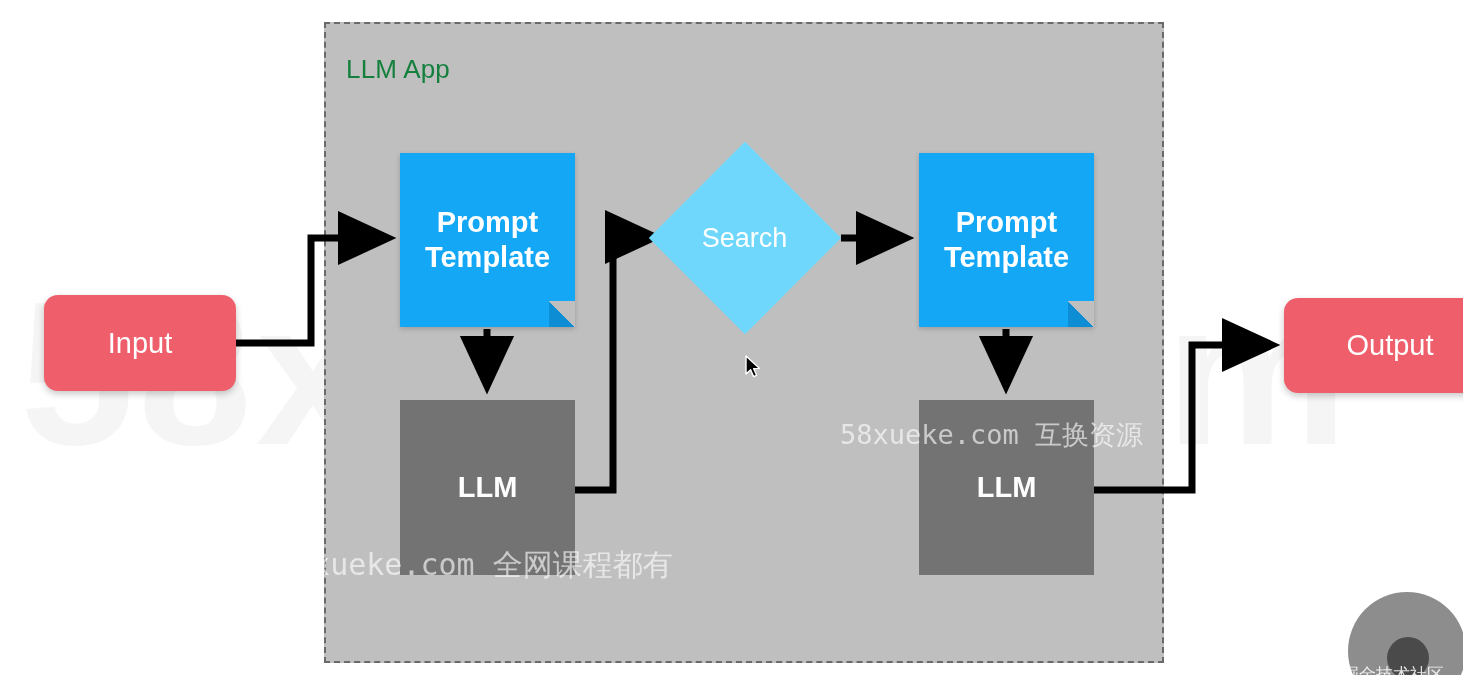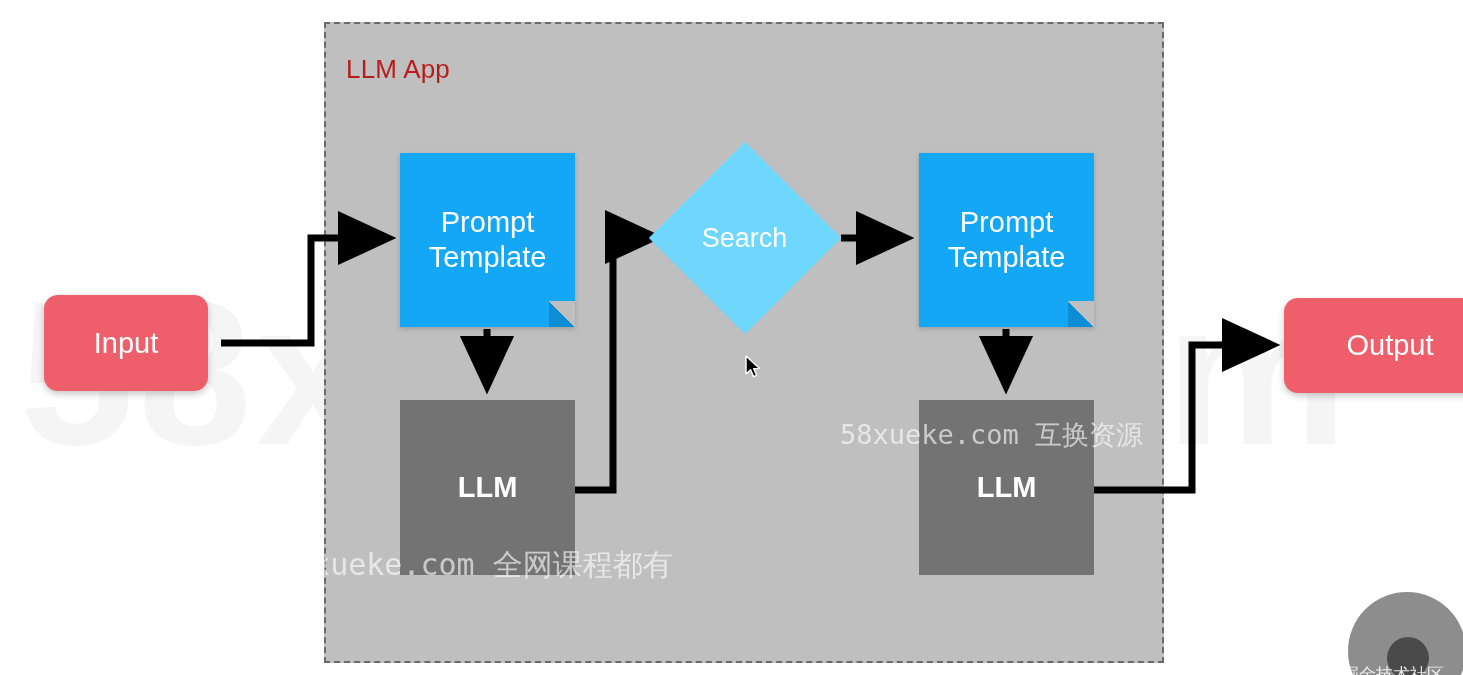--- a/index.html
+++ b/index.html
@@ -34,46 +34,46 @@
     width:840px;height:641px;
     background:#bfbfbf;
     border:2px dashed #6a6a6a;
     box-sizing:border-box;
     z-index:2;
   }
   .app-title{
     position:absolute;
     left:346px;top:54px;
     font-size:26px;
-    color:#b91c1c;
+    color:#15803d;
     letter-spacing:.2px;
     z-index:6;
     white-space:nowrap;
   }
 
   
   #connectors{position:absolute;left:0;top:0;width:1463px;height:675px;z-index:4;}
 
   
   .node{position:absolute;z-index:5;display:flex;align-items:center;justify-content:center;
         text-align:center;color:#ffffff;}
 
   .pill{
     border-radius:14px;
     background:#ef5f6b;
     box-shadow:0 3px 7px rgba(0,0,0,0.22);
     font-size:29px;
   }
-  #node-input{left:44px;top:295px;width:164px;height:96px;}
+  #node-input{left:44px;top:295px;width:192px;height:96px;}
   #node-output{left:1284px;top:298px;width:212px;height:95px;}
 
   .sticky{
     background:#14a7f5;
     font-size:29px;
-    font-weight:400;
+    font-weight:700;
     line-height:35px;
     box-shadow:0 2px 5px rgba(0,0,0,0.18);
     align-items:center;
   }
   .sticky .fold{
     position:absolute;right:0;bottom:0;width:26px;height:26px;
     background:linear-gradient(225deg,#bfbfbf 0 50%,#0d8ed4 50% 100%);
   }
   #node-pt1{left:400px;top:153px;width:175px;height:174px;}
   #node-pt2{left:919px;top:153px;width:175px;height:174px;}

